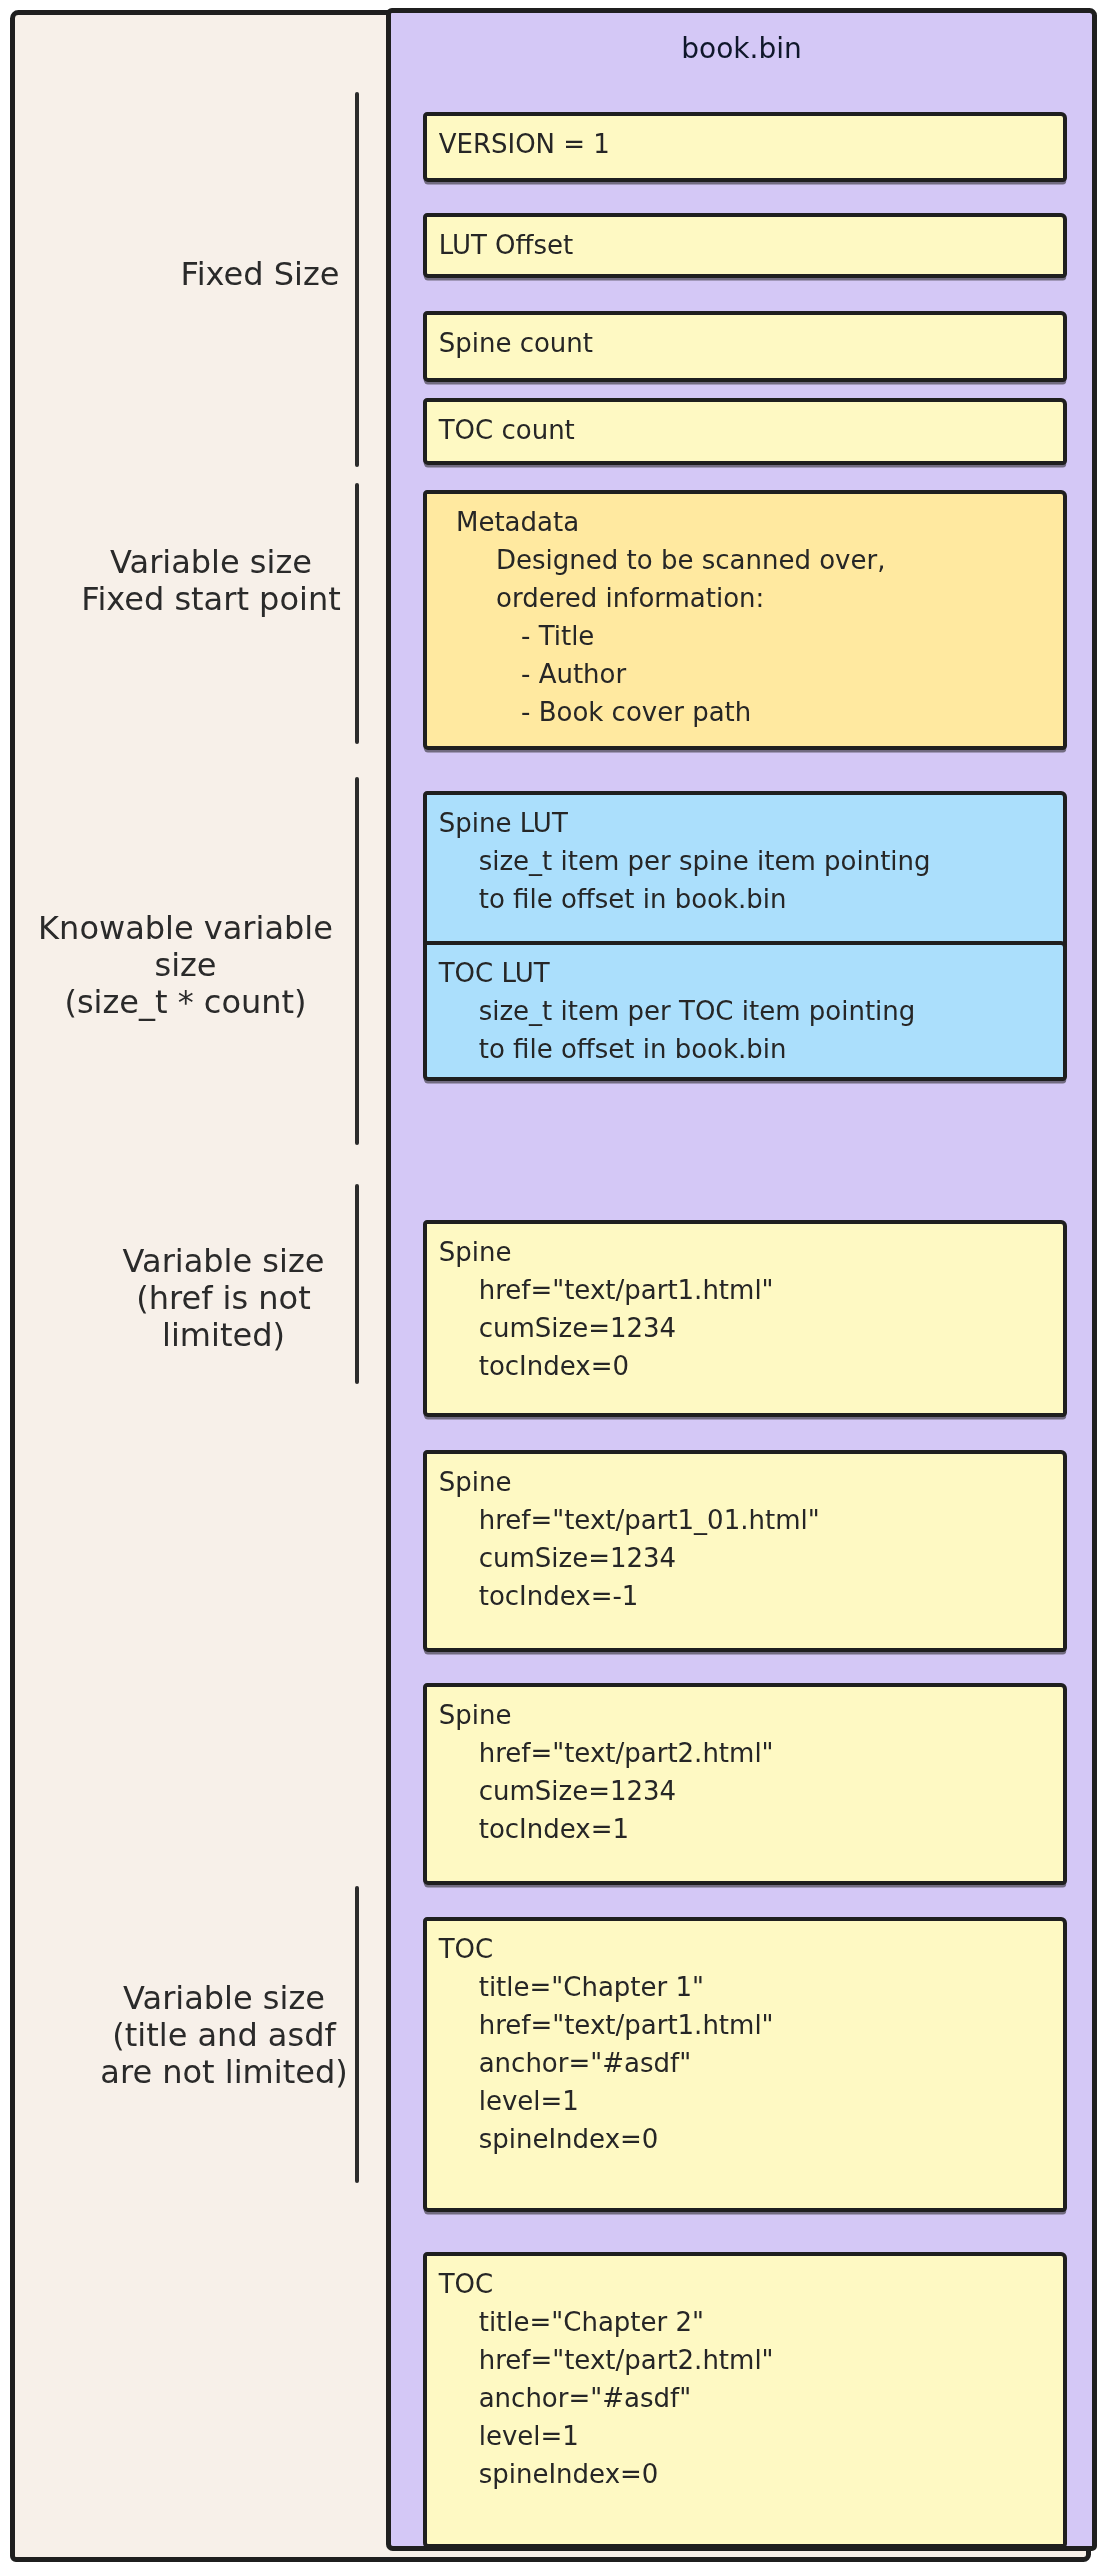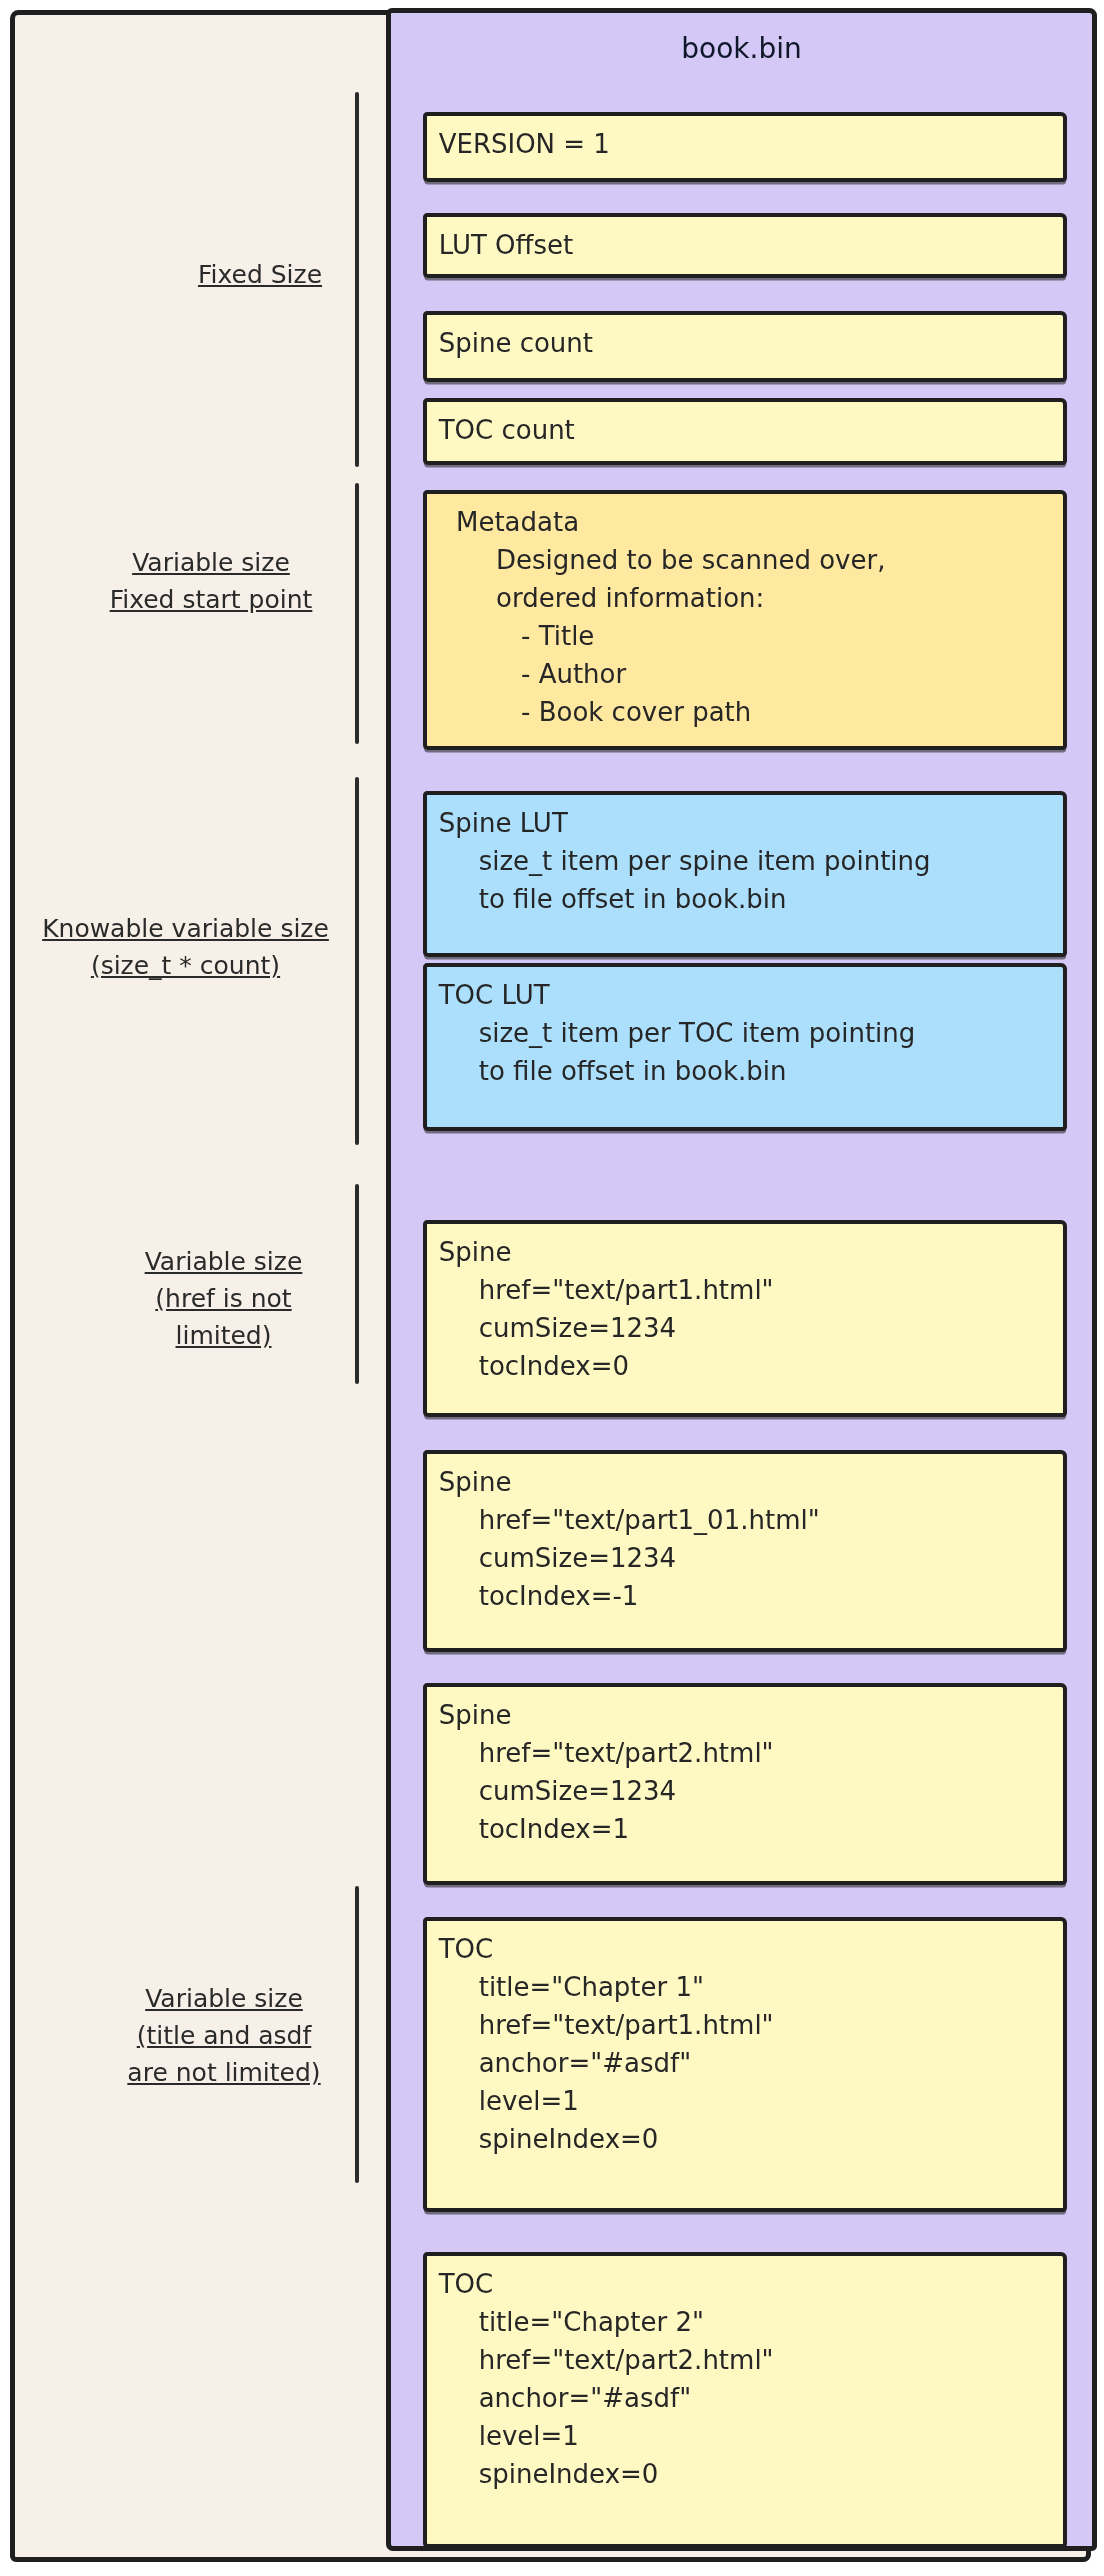--- a/index.html
+++ b/index.html
@@ -50,23 +50,22 @@
   .i2{padding-left:65px;}
   
   .bracket{
     position:absolute;left:355px;width:4.2px;
     background:#2b2b2b;border-radius:2.5px;
   }
   
   .side-label{
     position:absolute;
     text-align:center;
-    font-size:25px;line-height:37px;
+    font-size:32px;line-height:37px;
     color:#2a2a2a;
-    text-decoration:underline;
   }
 </style>
 </head>
 <body>
 
 <div id="canvas">
 
   <div class="frame"></div>
 
   <div class="bracket" style="top:92px;height:375px;"></div>
@@ -124,21 +123,21 @@
       <div class="bl i2">- Author</div>
       <div class="bl i2">- Book cover path</div>
     </div>
 
     <div class="box blue" style="top:778px;height:166px;">
       <div class="bl i0">Spine LUT</div>
       <div class="bl i1">size_t item per spine item pointing</div>
       <div class="bl i1">to file offset in book.bin</div>
     </div>
 
-    <div class="box blue" style="top:950px;height:168px;">
+    <div class="box blue" style="top:928px;height:140px;">
       <div class="bl i0">TOC LUT</div>
       <div class="bl i1">size_t item per TOC item pointing</div>
       <div class="bl i1">to file offset in book.bin</div>
     </div>
 
     <div class="box green" style="top:1182px;height:197px;">
       <div class="bl i0">Spine</div>
       <div class="bl i1">href="text/part1.html"</div>
       <div class="bl i1">cumSize=1234</div>
       <div class="bl i1">tocIndex=0</div>

